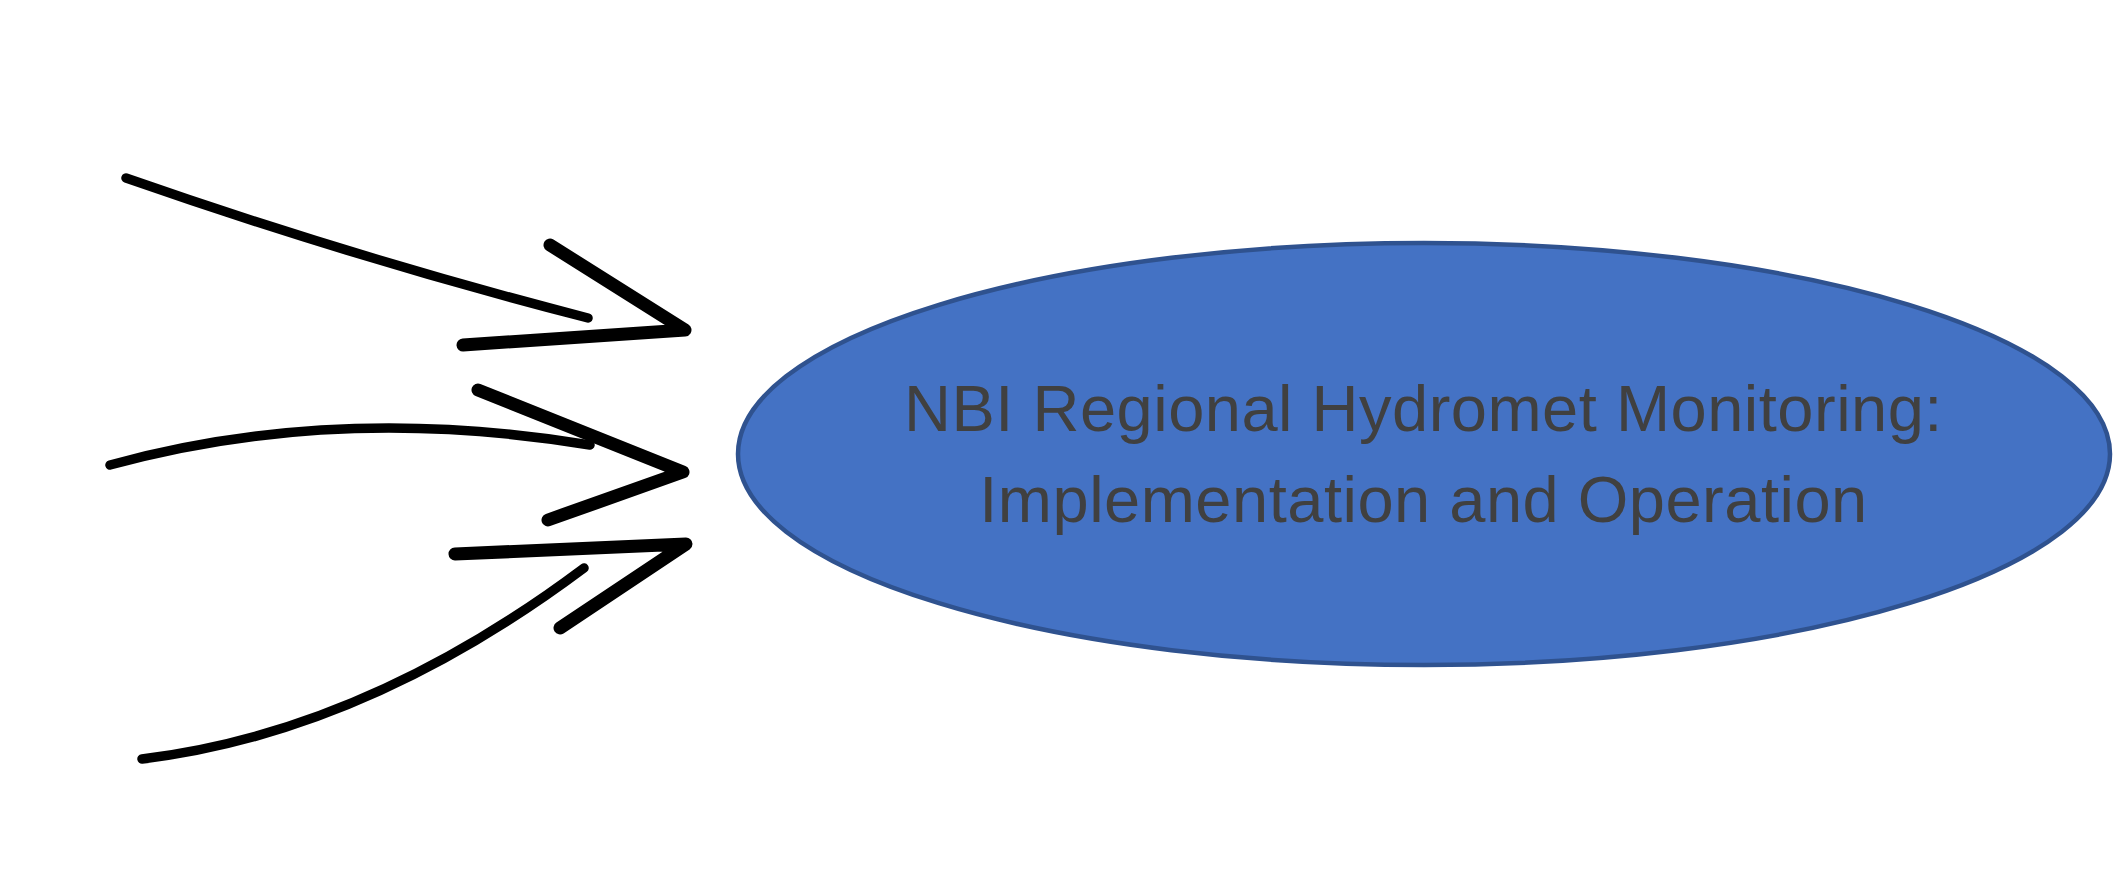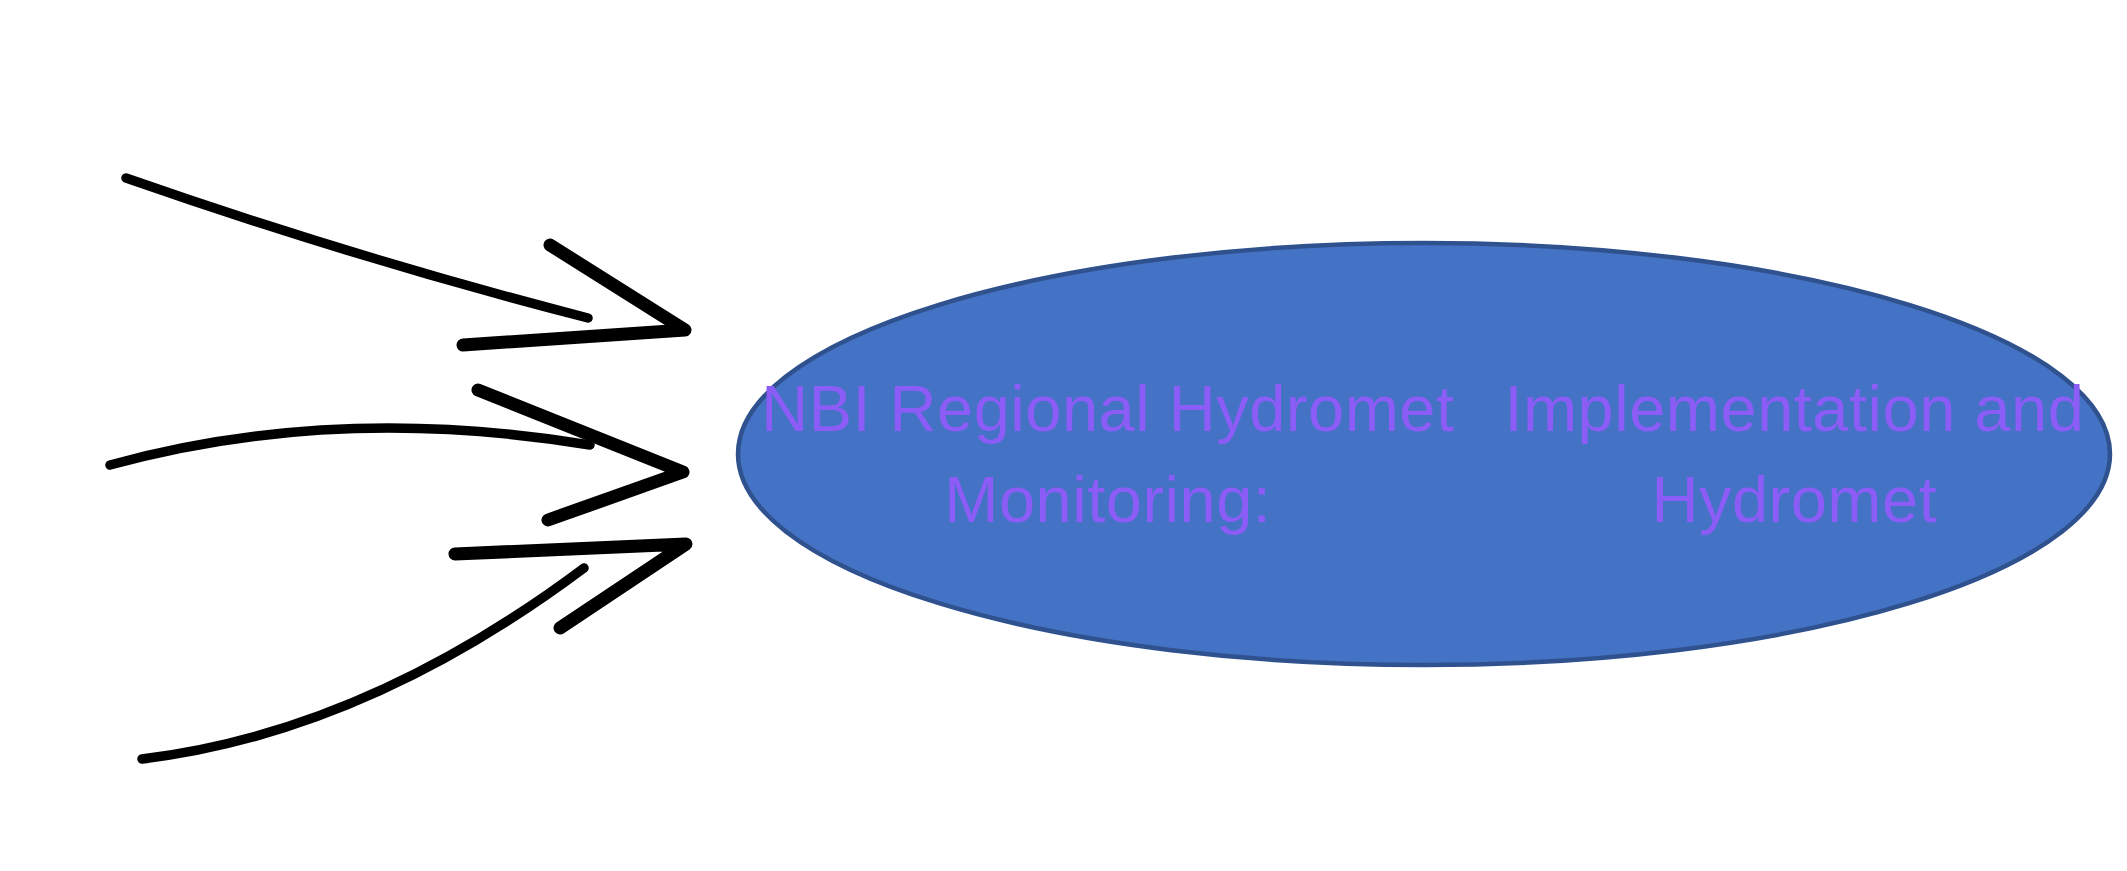--- a/index.html
+++ b/index.html
@@ -34,25 +34,25 @@
     stroke: #2F528F;
     stroke-width: 4.5px;
   }
   .node-label {
     position: absolute;
     left: 737px;
     top: 242px;
     width: 1373px;
     height: 423px;
     display: flex;
-    flex-direction: row;
+    flex-direction: column;
     align-items: center;
     justify-content: center;
     text-align: center;
-    color: #8b5cf6;
+    color: #404040;
     font-size: 65px;
     line-height: 1.40;
     letter-spacing: 0.5px;
     pointer-events: none;
   }
 </style>
 </head>
 <body>
 
 <div class="canvas">
@@ -72,16 +72,16 @@
     </g>
 
     <g class="arrow" stroke="#000000">
       <path class="shaft" d="M 142 759 Q 365 732 584 568"></path>
       <path class="head" d="M 455 554 L 686 544 L 560 628"></path>
     </g>
   </svg>
 
   <div class="node-label">
     <div>NBI Regional Hydromet Monitoring:</div>
-    <div>Implementation and Hydromet</div>
+    <div>Implementation and Operation</div>
   </div>
 
 </div>
 
 </body></html>

